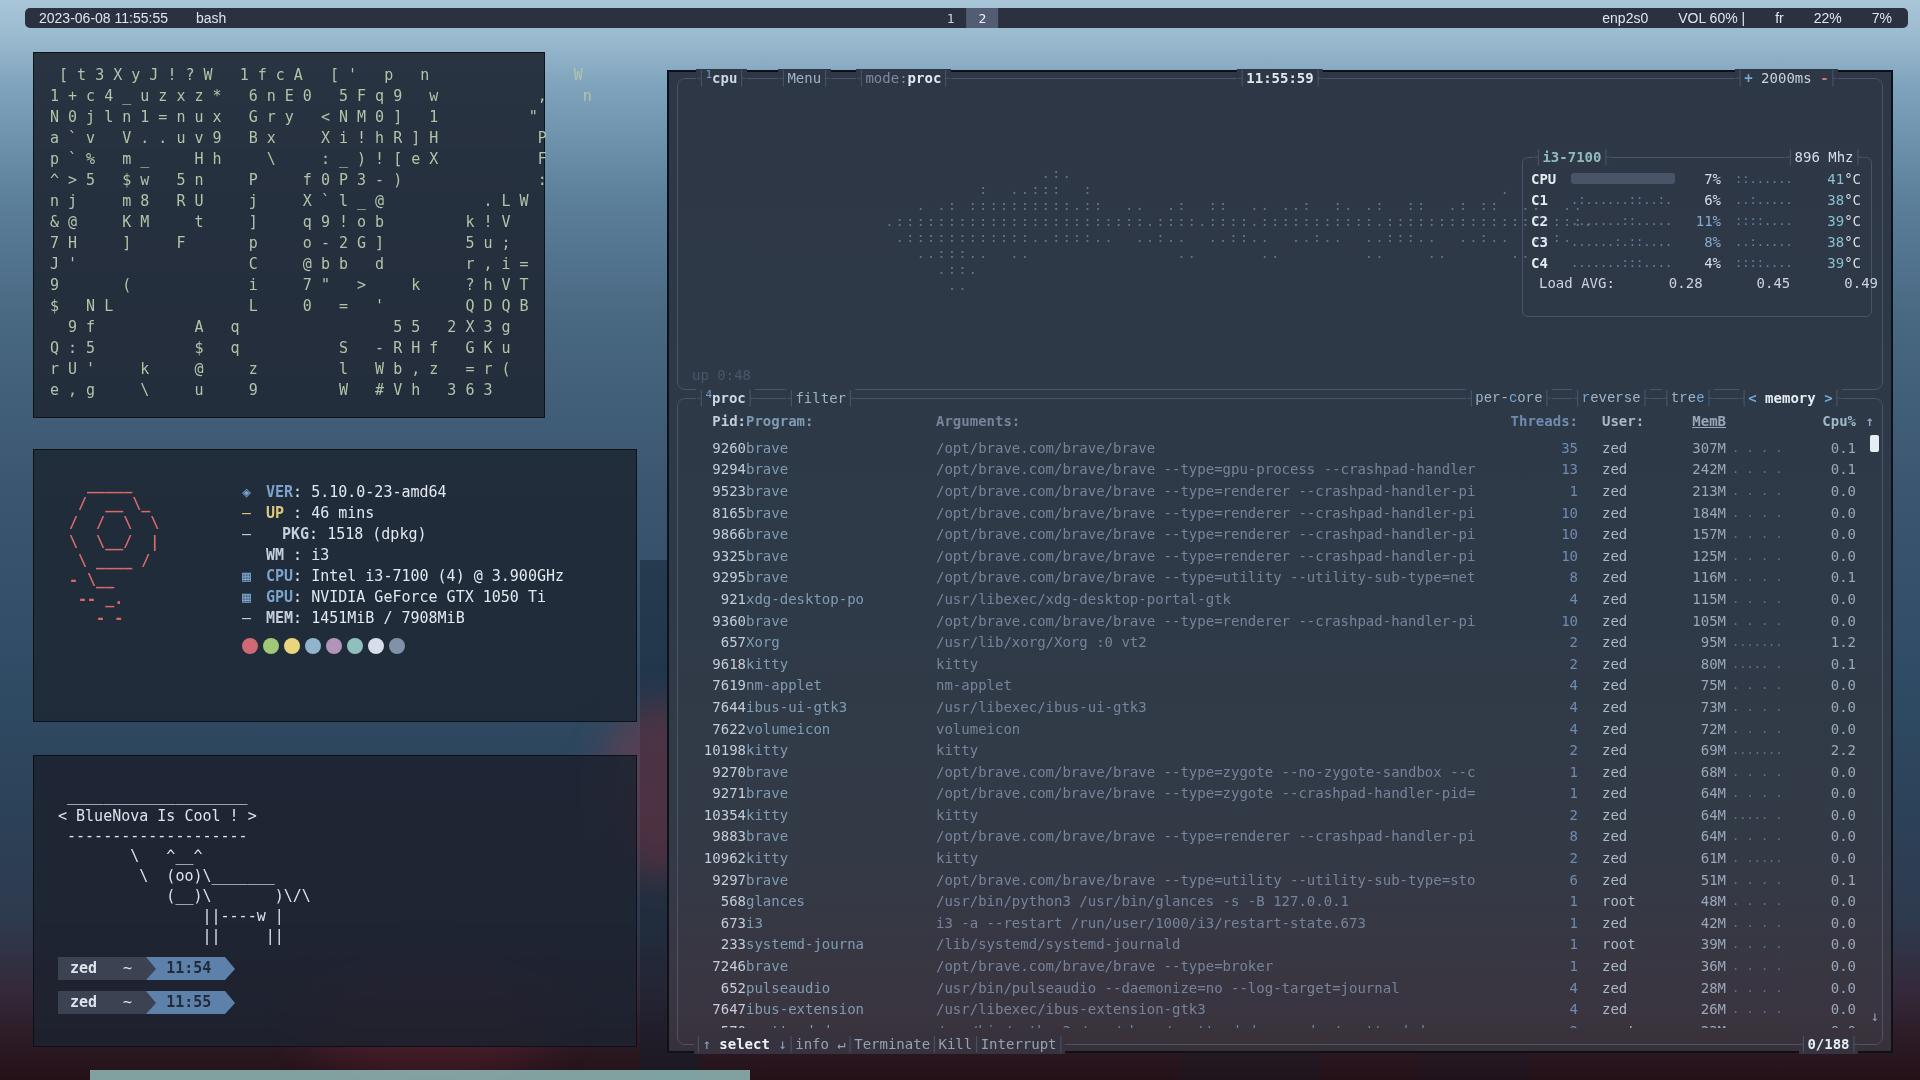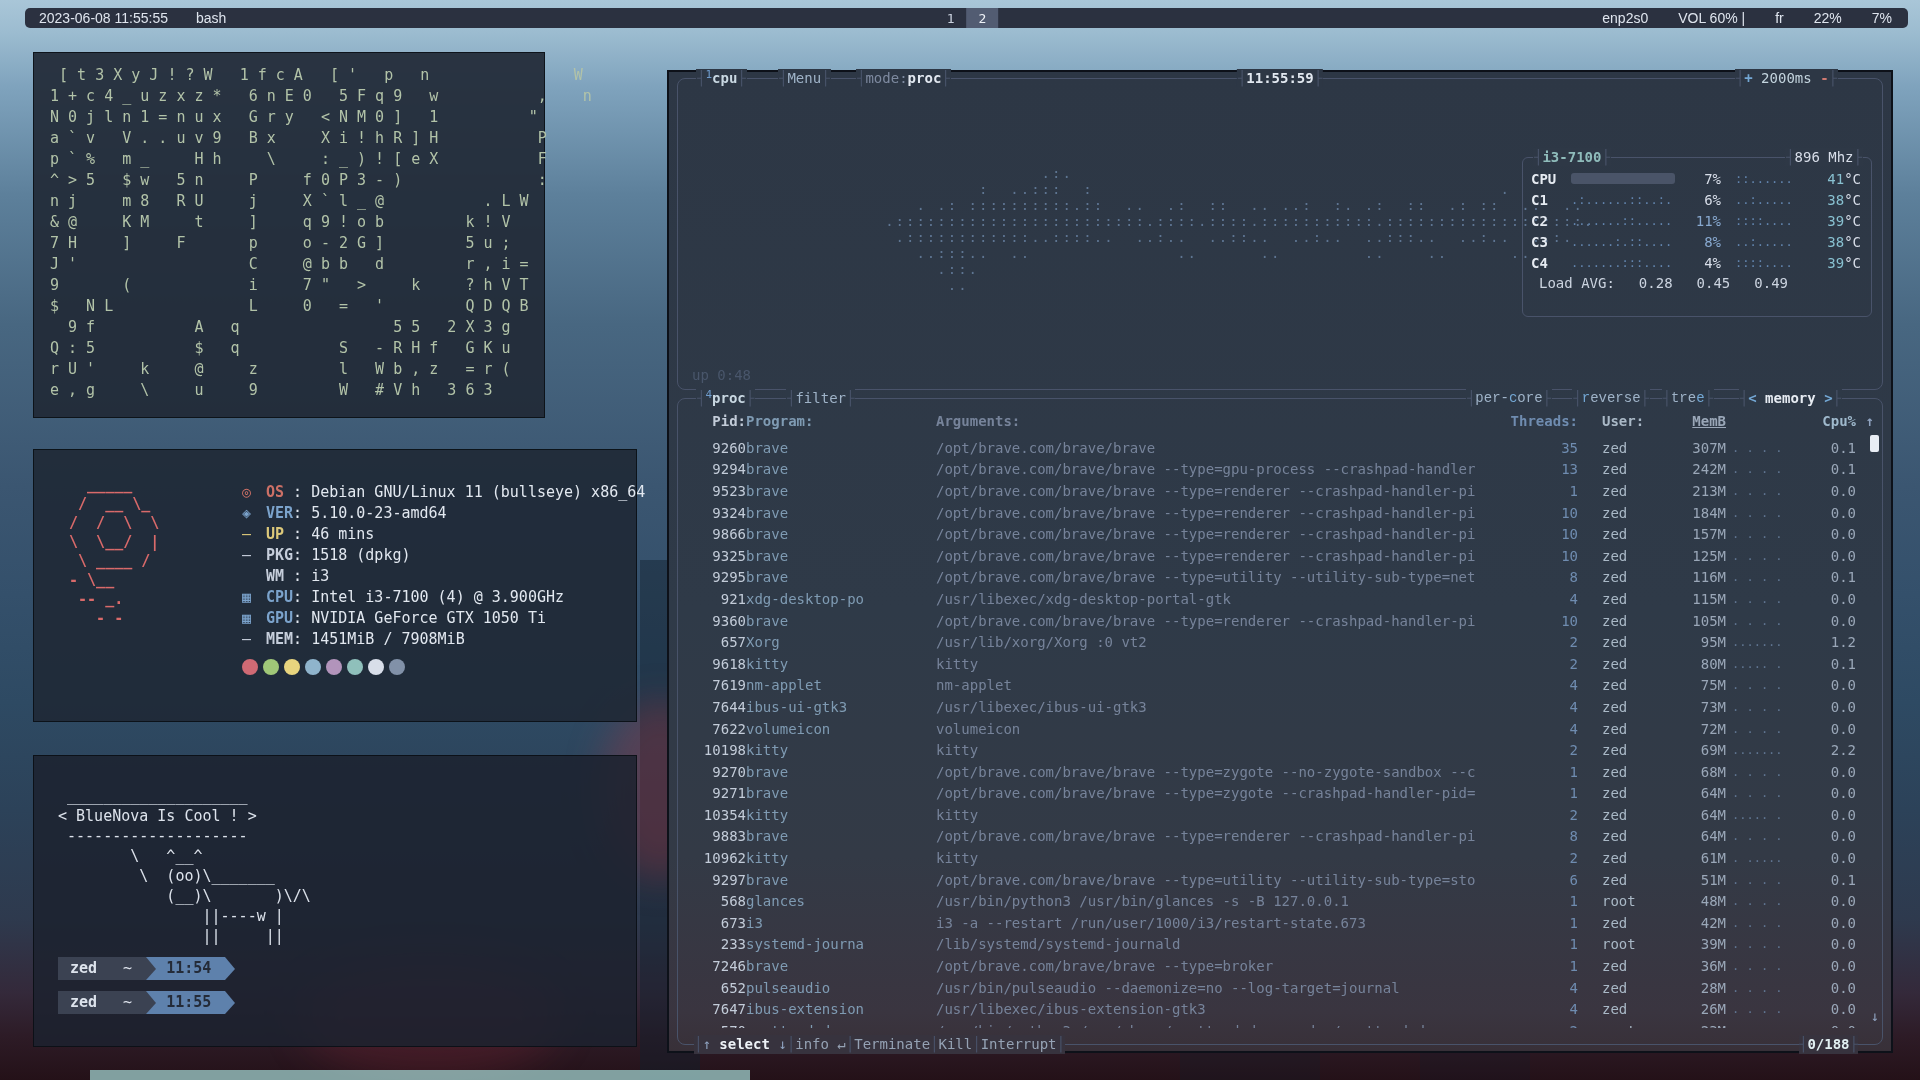--- a/index.html
+++ b/index.html
@@ -79,21 +79,21 @@
   .cp-title .t { color:#8fbcbb; font-weight:bold; }
   .cp-rows { padding:10px 10px 0 8px; }
   .cp-row { display:flex; align-items:center; height:21px; white-space:pre; }
   .cp-name { width:40px; font-weight:bold; color:#e6ebf2; }
   .cp-trail { flex:1; color:#6284ad; font-size:12px; overflow:hidden; }
   .cp-bar { width:104px; height:11px; background:#4a5468; border-radius:3px; margin-right:auto; }
   .cp-pct { width:46px; text-align:right; }
   .cp-mid { width:88px; padding-left:14px; color:#6284ad; font-size:12px; }
   .cp-temp { width:52px; text-align:right; }
   .cp-temp .tv { color:#88c0d0; }
-  .loadrow { display:flex; gap:24px; padding:2px 0 0 16px; color:#ccd4e0; white-space:pre; }
+  .loadrow { display:flex; gap:54px; padding:2px 0 0 16px; color:#ccd4e0; white-space:pre; }
 
   .phead { position:absolute; left:10px; right:8px; top:14px; display:flex; align-items:center;
     font-weight:bold; color:#9fb9cc; }
   .prows { position:absolute; left:10px; right:8px; top:38px; bottom:16px; overflow:hidden; }
   .prow { display:flex; align-items:center; height:21.6px; white-space:nowrap; }
   .c-pid { width:58px; text-align:right; flex:none; color:#c3ccd9; }
   .c-prog { width:182px; flex:none; color:#7f9bb3; overflow:hidden; }
   .c-args { flex:1 1 0; margin-left:8px; color:#76839a; overflow:hidden; }
   .c-thr { width:70px; text-align:right; flex:none; color:#6f8cb0; }
   .c-user { width:74px; margin-left:12px; flex:none; color:#a9b8c6; }
@@ -172,24 +172,23 @@
       <pre id="logo-pre">   _____
   /  __ \_
  /  /  \  \
  \  \__/  |
   \ ____ /
  - \__
   -- _.
     - -</pre>
     </div>
   <div class="finfo" id="fetch-info">
-      <div class="fline"><span class="ficon" style="color: rgb(204, 112, 102);">◎</span><span class="flabel" style="color: rgb(204, 112, 102);">OS</span><span> : </span><span>Debian GNU/Linux 11 (bullseye) x86_64</span></div>
       <div class="fline"><span class="ficon" style="color: rgb(123, 163, 204);">◈</span><span class="flabel" style="color: rgb(123, 163, 204);">VER</span><span>: </span><span>5.10.0-23-amd64</span></div>
       <div class="fline"><span class="ficon" style="color: rgb(220, 200, 122);">–</span><span class="flabel" style="color: rgb(220, 200, 122);">UP</span><span> : </span><span>46 mins</span></div>
-      <div class="fline"><span class="ficon" style="color: rgb(198, 206, 219);">—</span><span class="flabel" style="color: rgb(198, 206, 219);">PKG</span><span>: </span><span>1518 (dpkg)</span></div>
+      <div class="fline"><span class="ficon" style="color: rgb(198, 206, 219);">—</span><span class="flabel" style="color: rgb(198, 206, 219); margin-left: 16px;">PKG</span><span>: </span><span>1518 (dpkg)</span></div>
       <div class="fline"><span class="ficon" style="color: rgb(198, 206, 219);"> </span><span class="flabel" style="color: rgb(198, 206, 219);">WM</span><span> : </span><span>i3</span></div>
       <div class="fline"><span class="ficon" style="color: rgb(123, 163, 204);">▦</span><span class="flabel" style="color: rgb(123, 163, 204);">CPU</span><span>: </span><span>Intel i3-7100 (4) @ 3.900GHz</span></div>
       <div class="fline"><span class="ficon" style="color: rgb(123, 163, 204);">▦</span><span class="flabel" style="color: rgb(123, 163, 204);">GPU</span><span>: </span><span>NVIDIA GeForce GTX 1050 Ti</span></div>
       <div class="fline"><span class="ficon" style="color: rgb(198, 206, 219);">—</span><span class="flabel" style="color: rgb(198, 206, 219);">MEM</span><span>: </span><span>1451MiB / 7908MiB</span></div>
       <div class="palette">
         <span class="dot" style="background: rgb(207, 106, 116);"></span>
         <span class="dot" style="background: rgb(160, 200, 120);"></span>
         <span class="dot" style="background: rgb(232, 213, 126);"></span>
         <span class="dot" style="background: rgb(143, 180, 204);"></span>
         <span class="dot" style="background: rgb(178, 148, 187);"></span>
@@ -314,21 +313,21 @@
           <span class="c-prog">brave</span>
           <span class="c-args">/opt/brave.com/brave/brave --type=renderer --crashpad-handler-pi</span>
           <span class="c-thr">1</span>
           <span class="c-user" style="padding-left: 12px;">zed</span>
           <span class="c-mem">213M</span>
           <span class="c-g">. . . .</span>
           <span class="c-cpu">0.0</span>
           <span class="c-end"></span>
         </div>
         <div class="prow">
-          <span class="c-pid">9324</span>
+          <span class="c-pid">8165</span>
           <span class="c-prog">brave</span>
           <span class="c-args">/opt/brave.com/brave/brave --type=renderer --crashpad-handler-pi</span>
           <span class="c-thr">10</span>
           <span class="c-user" style="padding-left: 12px;">zed</span>
           <span class="c-mem">184M</span>
           <span class="c-g">. . . .</span>
           <span class="c-cpu">0.0</span>
           <span class="c-end"></span>
         </div>
         <div class="prow">

